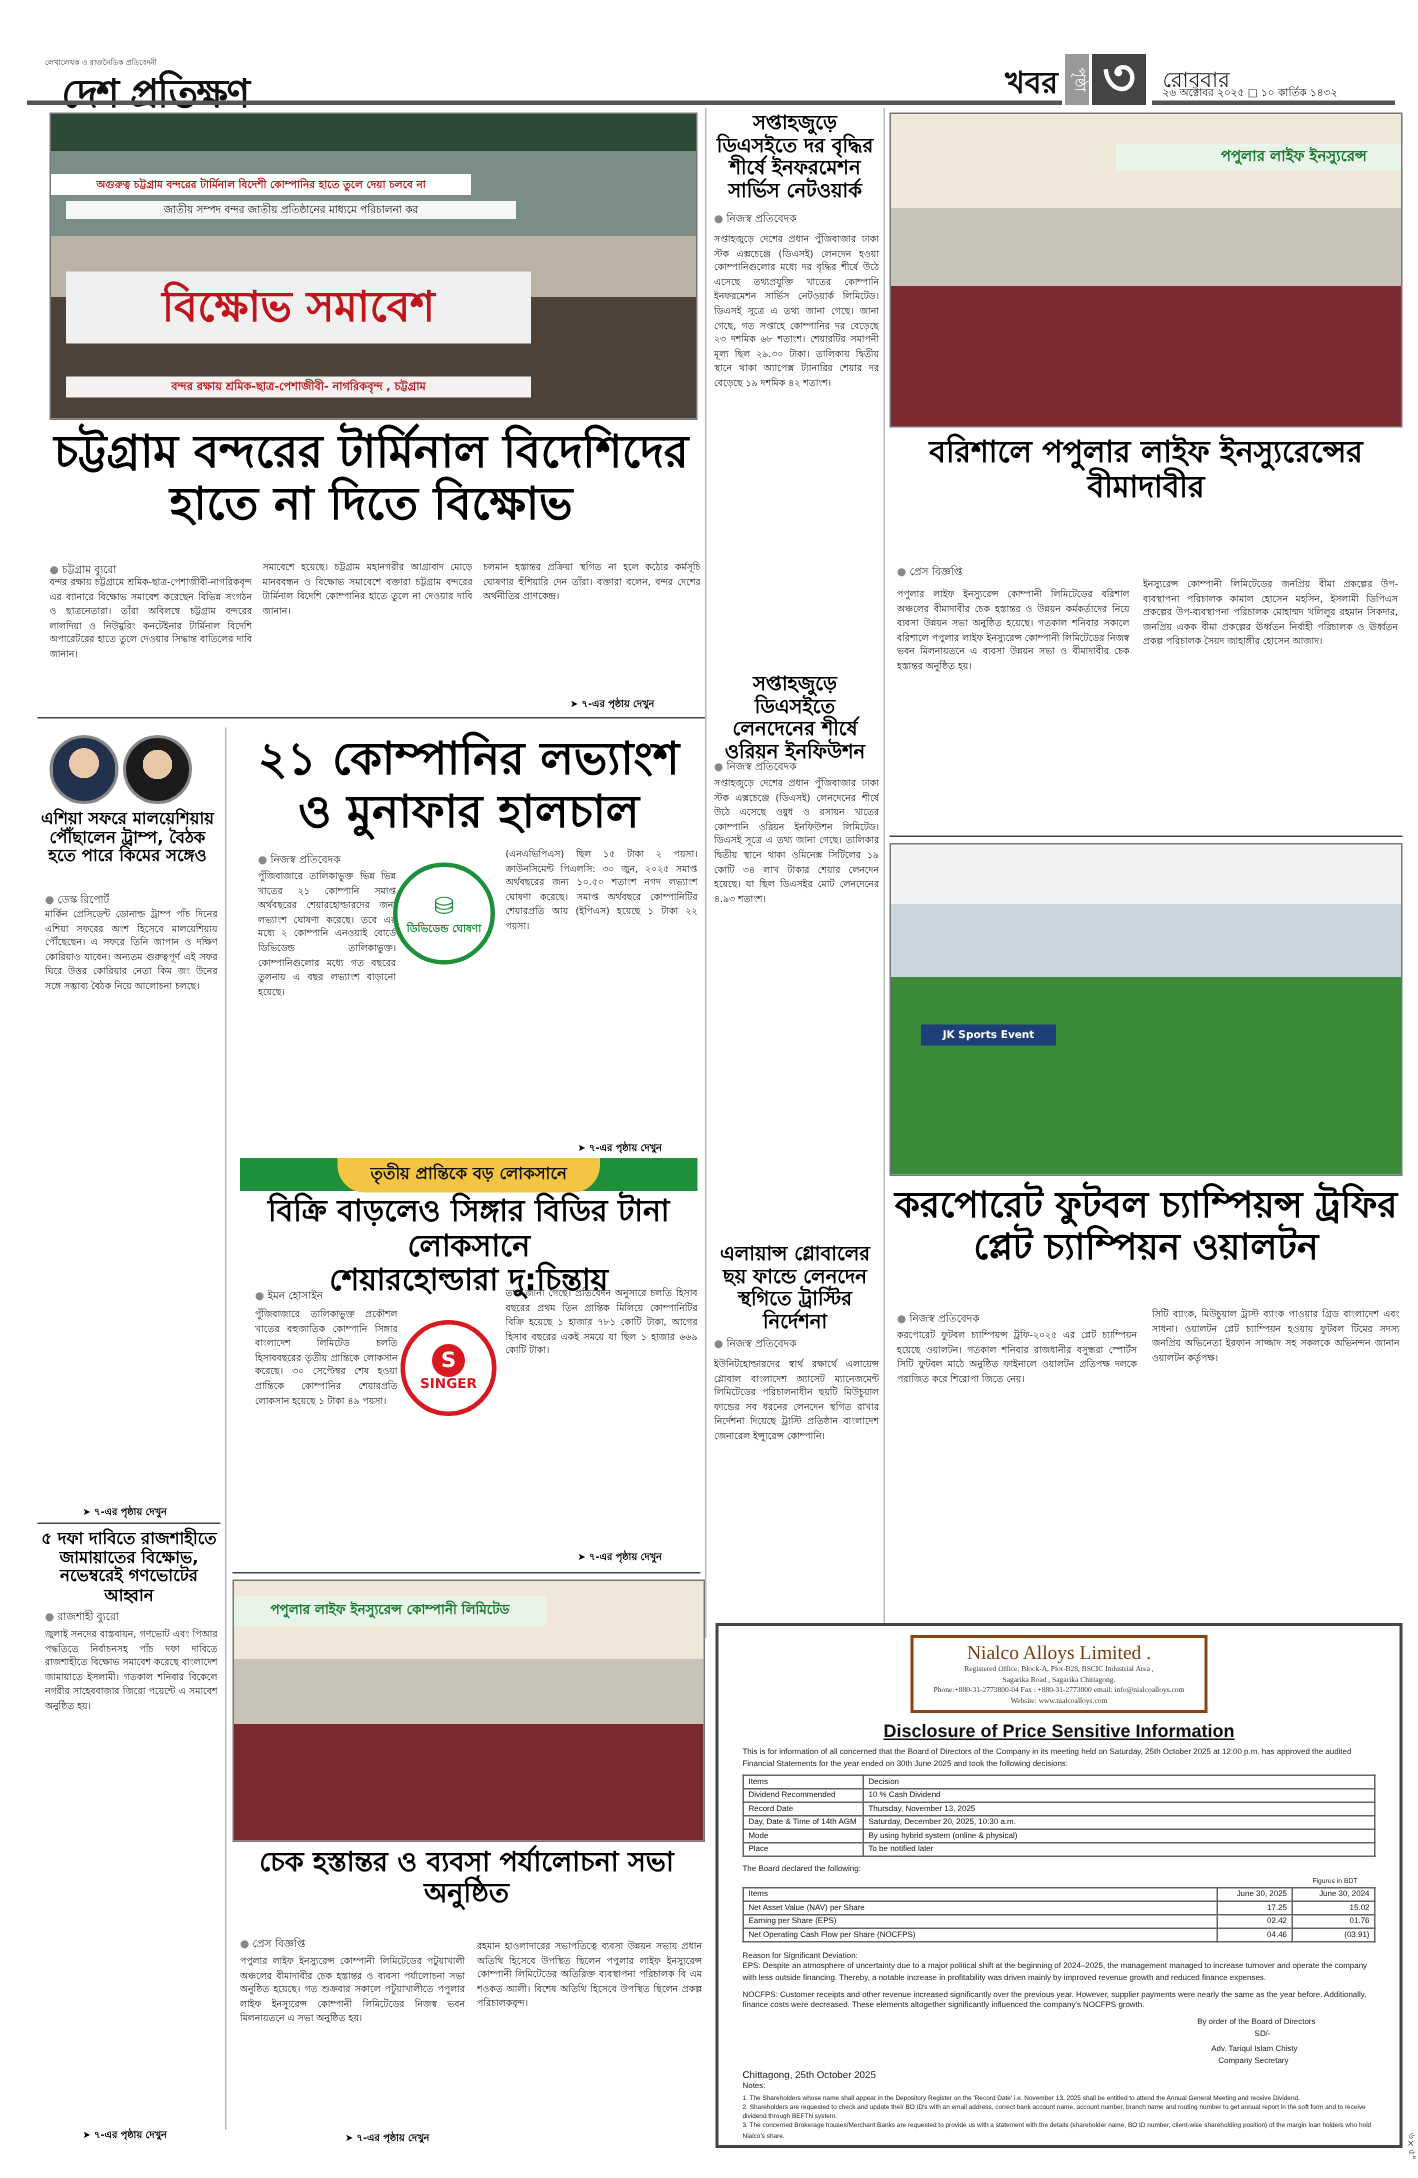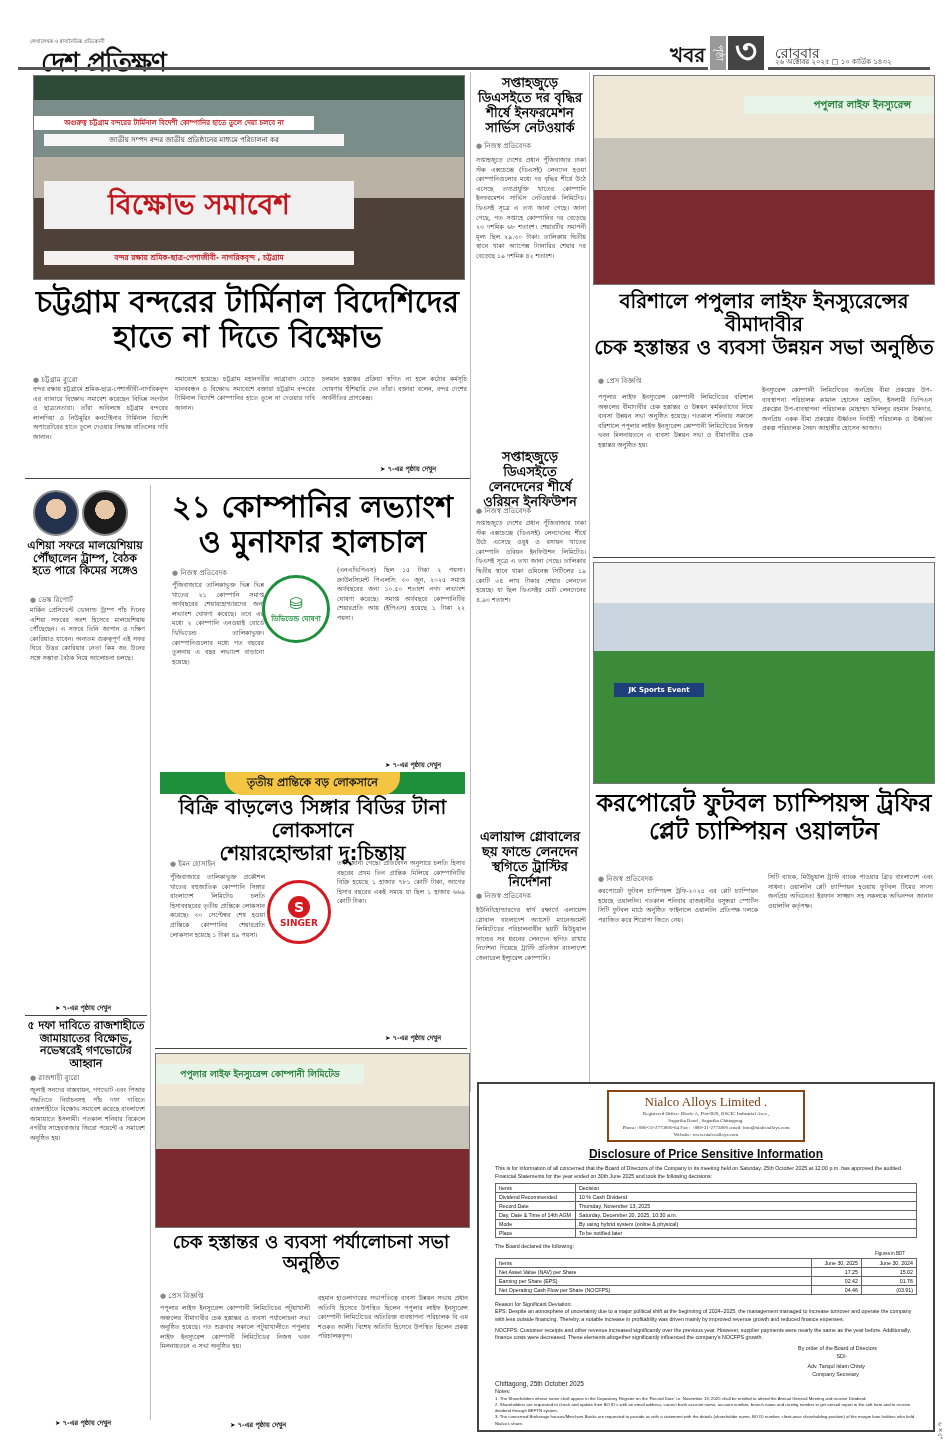--- a/index.html
+++ b/index.html
@@ -83,21 +83,20 @@
 <div class="abs headline hl-s" style="left:474px;top:830px;width:112px;">এলায়ান্স গ্লোবালের ছয় ফান্ডে লেনদেন স্থগিতে ট্রাস্টির নির্দেশনা</div>
 <div class="abs byline" style="left:476px;top:890px;">নিজস্ব প্রতিবেদক</div>
 <div class="abs body-text" style="left:476px;top:905px;width:110px;height:170px;overflow:hidden;">ইউনিটহোল্ডারদের স্বার্থ রক্ষার্থে এলায়েন্স গ্লোবাল বাংলাদেশ অ্যাসেট ম্যানেজমেন্ট লিমিটেডের পরিচালনাধীন ছয়টি মিউচুয়াল ফান্ডের সব ধরনের লেনদেন স্থগিত রাখার নির্দেশনা দিয়েছে ট্রাস্টি প্রতিষ্ঠান বাংলাদেশ জেনারেল ইন্স্যুরেন্স কোম্পানি।</div>
 <div class="abs col-rule" style="left:589px;top:72px;height:1020px;"></div>
 
 <div class="abs photo pic-event" style="left:593px;top:75px;width:342px;height:210px;">
   <div class="abs" style="left:150px;top:20px;width:190px;height:18px;background:#e9f4e9;color:#1b7a2e;font-size:10px;font-weight:bold;text-align:center;line-height:18px;padding-left:47px;">পপুলার লাইফ ইনস্যুরেন্স</div>
 </div>
 <div class="abs headline hl-m" style="left:593px;top:290px;width:342px;">
   <div>বরিশালে পপুলার লাইফ ইনস্যুরেন্সের বীমাদাবীর</div>
-  <div>চেক হস্তান্তর ও ব্যবসা উন্নয়ন সভা অনুষ্ঠিত</div>
 </div>
 <div class="abs byline" style="left:598px;top:375px;">প্রেস বিজ্ঞপ্তি</div>
 <div class="abs body-text" style="left:598px;top:392px;width:155px;height:160px;overflow:hidden;">পপুলার লাইফ ইনস্যুরেন্স কোম্পানী লিমিটেডের বরিশাল অঞ্চলের বীমাদাবীর চেক হস্তান্তর ও উন্নয়ন কর্মকর্তাদের নিয়ে ব্যবসা উন্নয়ন সভা অনুষ্ঠিত হয়েছে। গতকাল শনিবার সকালে বরিশালে পপুলার লাইফ ইনস্যুরেন্স কোম্পানী লিমিটেডের নিজস্ব ভবন মিলনায়তনে এ ব্যবসা উন্নয়ন সভা ও বীমাদাবীর চেক হস্তান্তর অনুষ্ঠিত হয়।</div>
 <div class="abs body-text" style="left:762px;top:385px;width:170px;height:165px;overflow:hidden;">ইনস্যুরেন্স কোম্পানী লিমিটেডের জনপ্রিয় বীমা প্রকল্পের উপ-ব্যবস্থাপনা পরিচালক কামাল হোসেন মহসিন, ইসলামী ডিপিএস প্রকল্পের উপ-ব্যবস্থাপনা পরিচালক মোহাম্মদ খলিলুর রহমান সিকদার, জনপ্রিয় একক বীমা প্রকল্পের ঊর্ধ্বতন নির্বাহী পরিচালক ও ঊর্ধ্বতন প্রকল্প পরিচালক সৈয়দ জাহাঙ্গীর হোসেন আজাদ।</div>
 <div class="abs h-rule" style="left:593px;top:557px;width:342px;"></div>
 
 <div class="abs photo pic-football" style="left:593px;top:562px;width:342px;height:222px;">
   <div class="abs" style="left:20px;top:120px;width:90px;height:14px;background:#1d3f7a;color:#fff;font-size:7px;font-weight:bold;text-align:center;line-height:14px;">JK Sports Event</div>
 </div>
 <div class="abs headline hl-l" style="left:593px;top:790px;width:342px;">

